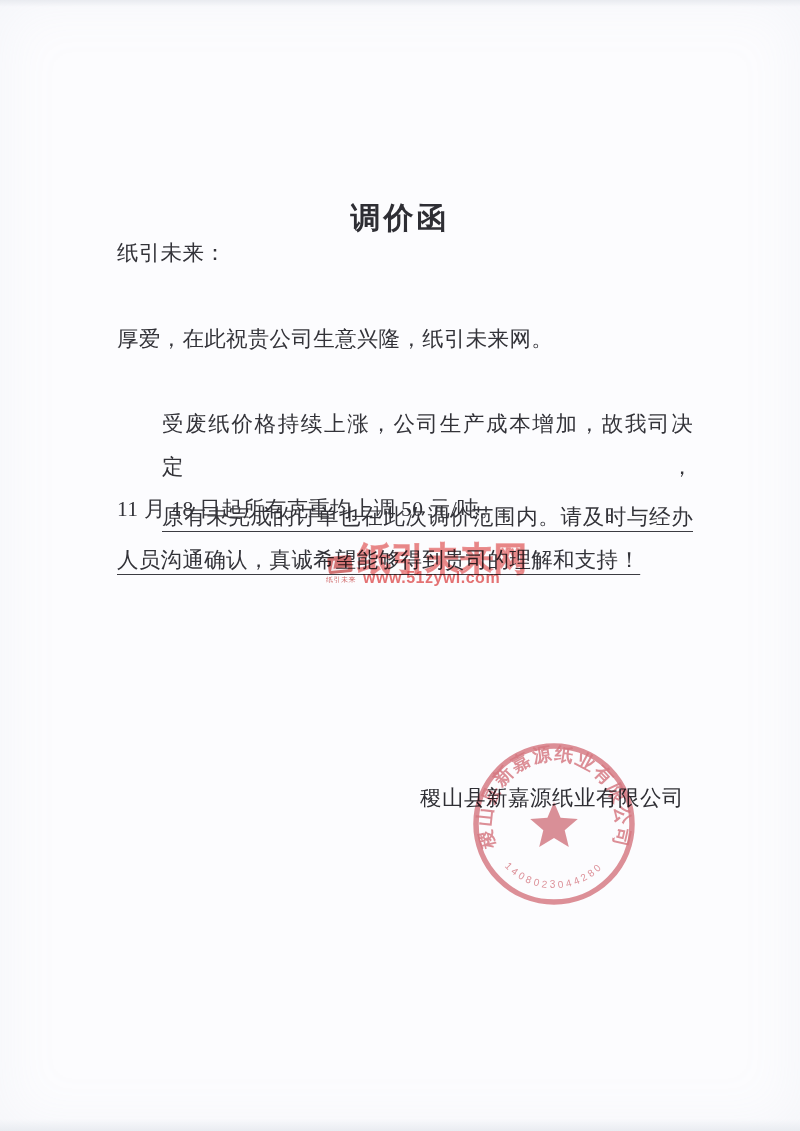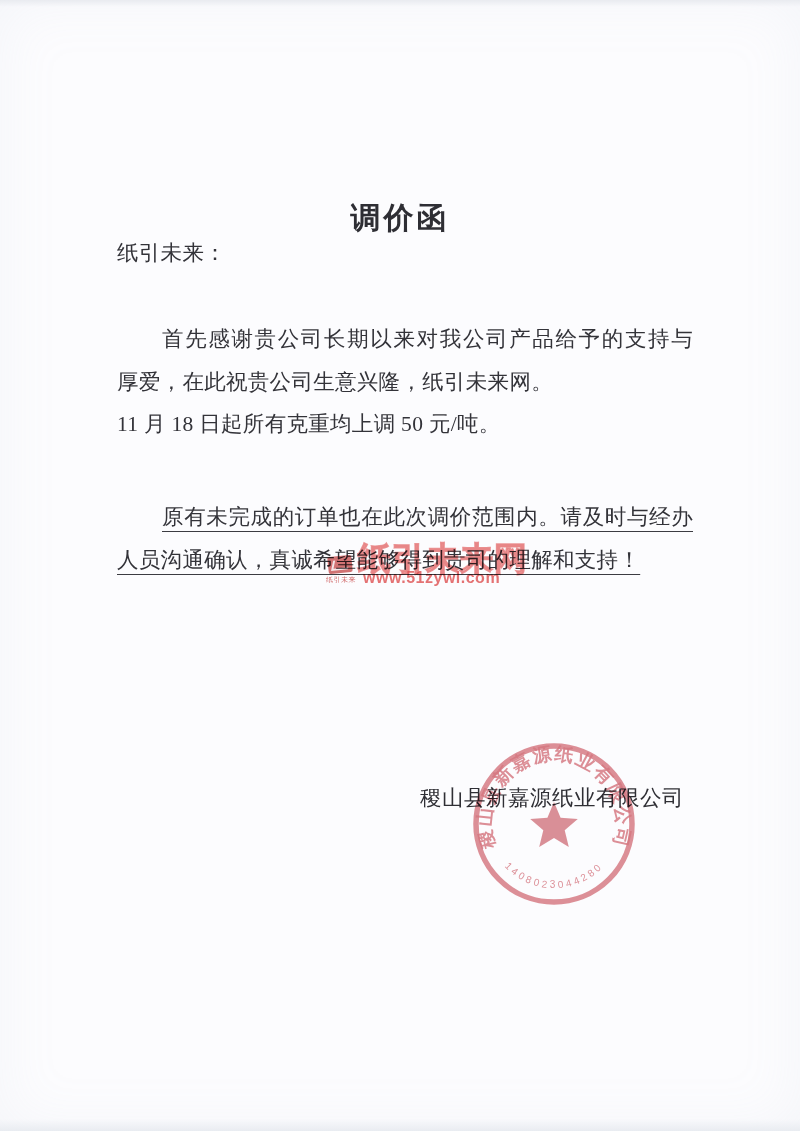--- a/index.html
+++ b/index.html
@@ -105,25 +105,25 @@
 
 <div class="page">
 
   <div class="title">调价函</div>
 
   <div class="block" style="top:232px;">
     <div class="line">纸引未来：</div>
   </div>
 
   <div class="block" style="top:318px;">
-    <div class="line ind just">首先感谢贵公司长期以来对我公司产品给予的支持与</div>
     <div class="line wrap">厚爱，在此祝贵公司生意兴隆，纸引未来网。</div>
   </div>
 
   <div class="block" style="top:403px;">
+    <div class="line ind just">受废纸价格持续上涨，公司生产成本增加，故我司决定，</div>
     <div class="line wrap">11 月 18 日起所有克重均上调 50 元/吨。</div>
   </div>
 
   <div class="block ul" style="top:496px;">
     <div class="line ind just">原有未完成的订单也在此次调价范围内。请及时与经办</div>
     <div class="line wrap">人员沟通确认，真诚希望能够得到贵司的理解和支持！</div>
   </div>
 
   <div class="watermark">
     <div class="wm-logo"></div>

